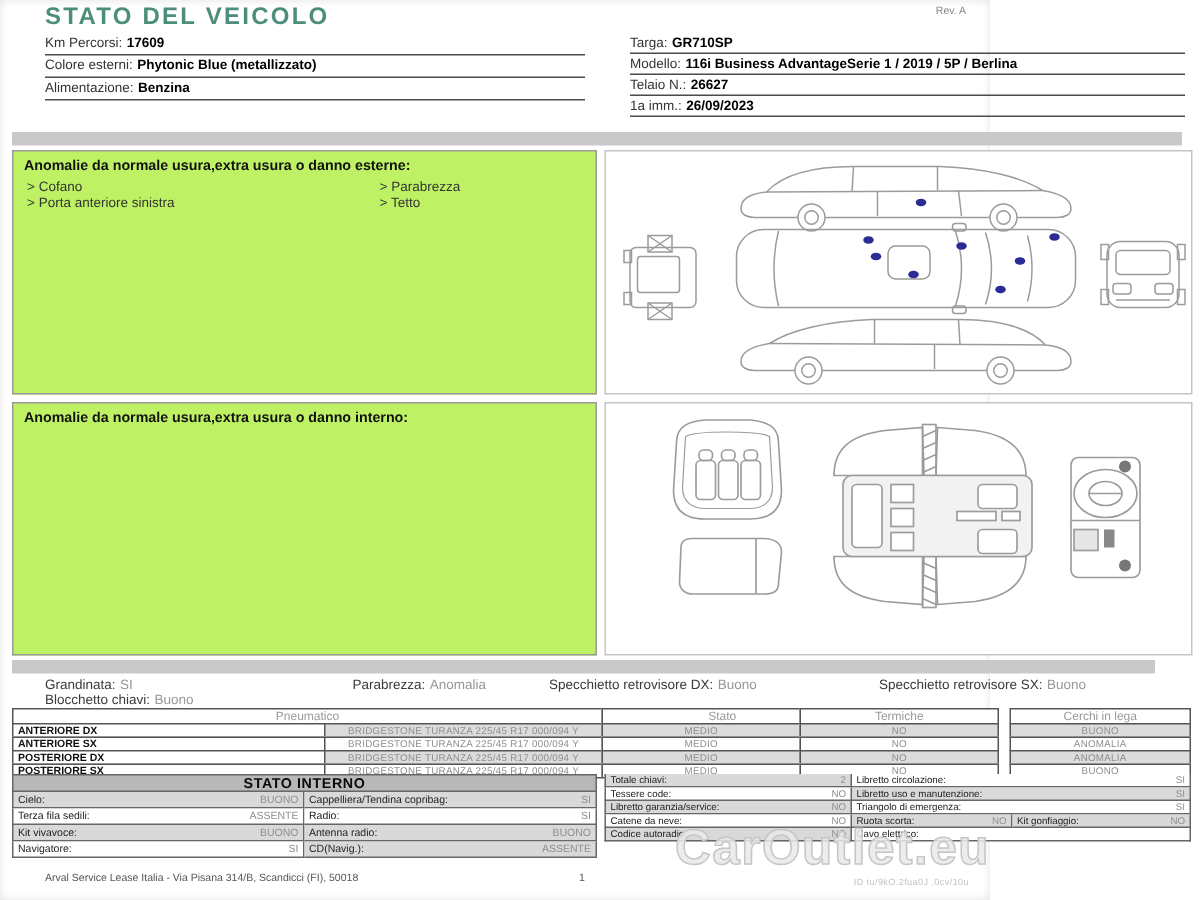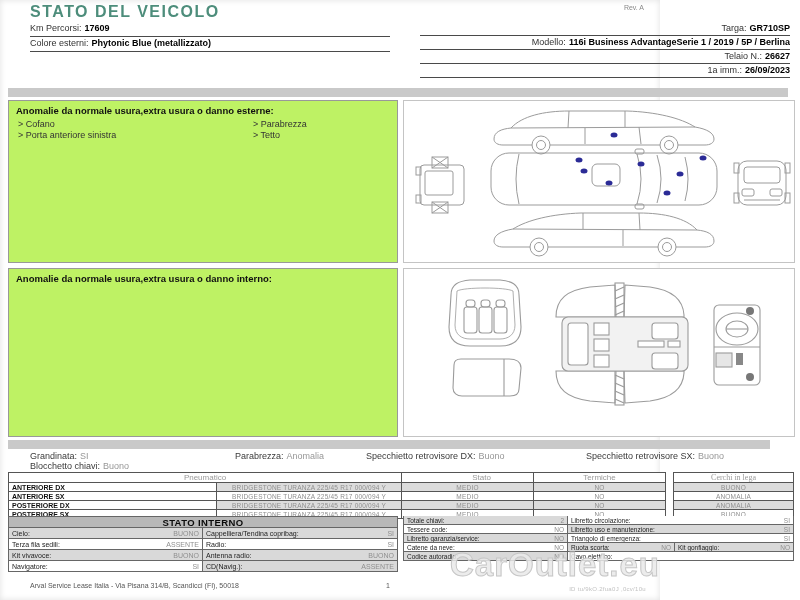--- a/index.html
+++ b/index.html
@@ -5,21 +5,21 @@
   html,body{margin:0;padding:0;width:800px;height:600px;overflow:hidden;background:#ffffff;
     font-family:"Liberation Sans","DejaVu Sans",sans-serif;-webkit-font-smoothing:antialiased;}
   #page{position:relative;width:660px;height:600px;background:#fff;box-shadow:inset 0 0 6px rgba(0,0,0,.12);}
   .abs{position:absolute;}
   
   #doc-title{left:30px;top:3px;font-size:16px;font-weight:bold;letter-spacing:1.5px;color:#4d8d7b;}
   #rev{right:16px;top:4px;font-size:7px;color:#888;}
   .kv-col{position:absolute;}
   .kv-row{border-bottom:1px solid #4a4a4a;font-size:9px;white-space:nowrap;overflow:hidden;}
   #kv-left .kv-row{height:14px;line-height:13px;}
-  #kv-right .kv-row{height:13px;line-height:12px;text-align:right;}
+  #kv-right .kv-row{height:13px;line-height:12px;}
   .kv-row .lbl{color:#333;}
   .kv-row .val{color:#000;font-weight:bold;margin-left:3px;}
   .band{position:absolute;background:#c9c9c9;}
   
   .a-box{position:absolute;border:1px solid #999;box-sizing:border-box;background:#bef264;}
   .d-box{position:absolute;border:1px solid #c4c4c4;box-sizing:border-box;background:#fff;}
   .box-title{margin:4px 0 3px 7px;font-size:9.5px;font-weight:bold;color:#111;}
   .anom-cols{display:flex;margin-left:9px;font-size:9px;color:#333;line-height:11px;gap:40px;}
   .anom-c1{width:195px;}
   
@@ -64,20 +64,21 @@
 <body>
 
 <div id="page">
 
   <div id="doc-title" class="abs">STATO DEL VEICOLO</div>
   <div id="rev" class="abs">Rev. A</div>
 
   <div id="kv-left" class="kv-col" style="left:30px;top:22px;width:360px;">
     <div class="kv-row"><span class="lbl">Km Percorsi:</span><span class="val">17609</span></div>
     <div class="kv-row"><span class="lbl">Colore esterni:</span><span class="val">Phytonic Blue (metallizzato)</span></div>
+    <div class="kv-row"><span class="lbl">Alimentazione:</span><span class="val">Benzina</span></div>
   </div>
 
   <div id="kv-right" class="kv-col" style="left:420px;top:22px;width:370px;">
     <div class="kv-row"><span class="lbl">Targa:</span><span class="val">GR710SP</span></div>
     <div class="kv-row"><span class="lbl">Modello:</span><span class="val">116i Business AdvantageSerie 1 / 2019 / 5P / Berlina</span></div>
     <div class="kv-row"><span class="lbl">Telaio N.:</span><span class="val">26627</span></div>
     <div class="kv-row"><span class="lbl">1a imm.:</span><span class="val">26/09/2023</span></div>
   </div>
 
   <div class="band" style="left:8px;top:88px;width:780px;height:9px;"></div>
@@ -237,21 +238,21 @@
   <div class="cond-item" style="left:30px;top:451px;"><span class="lbl">Grandinata:</span><span class="val">SI</span></div>
   <div class="cond-item" style="left:235px;top:451px;"><span class="lbl">Parabrezza:</span><span class="val">Anomalia</span></div>
   <div class="cond-item" style="left:366px;top:451px;"><span class="lbl">Specchietto retrovisore DX:</span><span class="val">Buono</span></div>
   <div class="cond-item" style="left:586px;top:451px;"><span class="lbl">Specchietto retrovisore SX:</span><span class="val">Buono</span></div>
   <div class="cond-item" style="left:30px;top:461px;"><span class="lbl">Blocchetto chiavi:</span><span class="val">Buono</span></div>
 
   <div id="tire-table">
     <div class="tt-cell tt-head" style="left:0;top:0;width:394px;height:11px;">Pneumatico</div>
     <div class="tt-cell tt-head" style="left:393px;top:0;width:133px;height:11px;padding-left:28px;">Stato</div>
     <div class="tt-cell tt-head" style="left:525px;top:0;width:133px;height:11px;">Termiche</div>
-    <div class="tt-cell tt-head" style="left:665px;top:0;width:121px;height:11px;font-family:Liberation Serif, serif;">Cerchi in lega</div>
+    <div class="tt-cell tt-head" style="left:665px;top:0;width:121px;height:11px;">Cerchi in lega</div>
 
     <div class="tt-cell tt-pos" style="left:0;top:10px;width:209px;height:10px;">ANTERIORE DX</div>
     <div class="tt-cell tt-val g" style="left:208px;top:10px;width:186px;height:10px;">BRIDGESTONE TURANZA 225/45 R17 000/094 Y</div>
     <div class="tt-cell tt-val g" style="left:393px;top:10px;width:133px;height:10px;">MEDIO</div>
     <div class="tt-cell tt-val g" style="left:525px;top:10px;width:133px;height:10px;">NO</div>
     <div class="tt-cell tt-val g" style="left:665px;top:10px;width:121px;height:10px;">BUONO</div>
 
     <div class="tt-cell tt-pos" style="left:0;top:19px;width:209px;height:10px;">ANTERIORE SX</div>
     <div class="tt-cell tt-val" style="left:208px;top:19px;width:186px;height:10px;">BRIDGESTONE TURANZA 225/45 R17 000/094 Y</div>
     <div class="tt-cell tt-val" style="left:393px;top:19px;width:133px;height:10px;">MEDIO</div>

